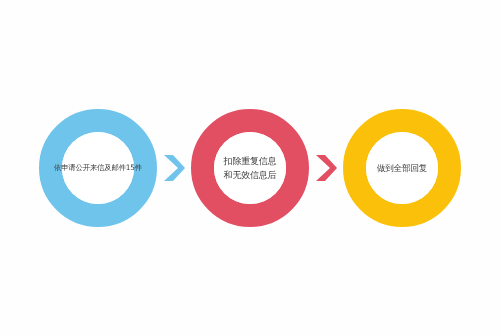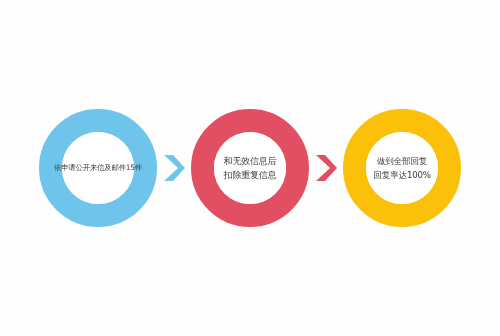--- a/index.html
+++ b/index.html
@@ -127,32 +127,31 @@
     </div>
 
     <div class="arrow">
       <svg width="24" height="30" viewBox="0 0 24 30" aria-hidden="true">
         <polygon points="2,2 16,15 2,28 11,28 23,15 11,2" fill="#6FC4EC"></polygon>
       </svg>
     </div>
 
     <div class="ring ring-red">
       <div class="ring-core">
+        <span class="ring-text-line">扣除重复信息</span>
         <span class="ring-text-line">和无效信息后</span>
-        <span class="ring-text-line">扣除重复信息</span>
       </div>
     </div>
 
     <div class="arrow">
       <svg width="24" height="30" viewBox="0 0 24 30" aria-hidden="true">
         <polygon points="2,2 16,15 2,28 11,28 23,15 11,2" fill="#E24F63"></polygon>
       </svg>
     </div>
 
     <div class="ring ring-yellow">
       <div class="ring-core">
         <span class="ring-text-line">做到全部回复</span>
-        <span class="ring-text-line">回复率达100%</span>
       </div>
     </div>
 
   </div>
 </div>
 
 </body></html>

